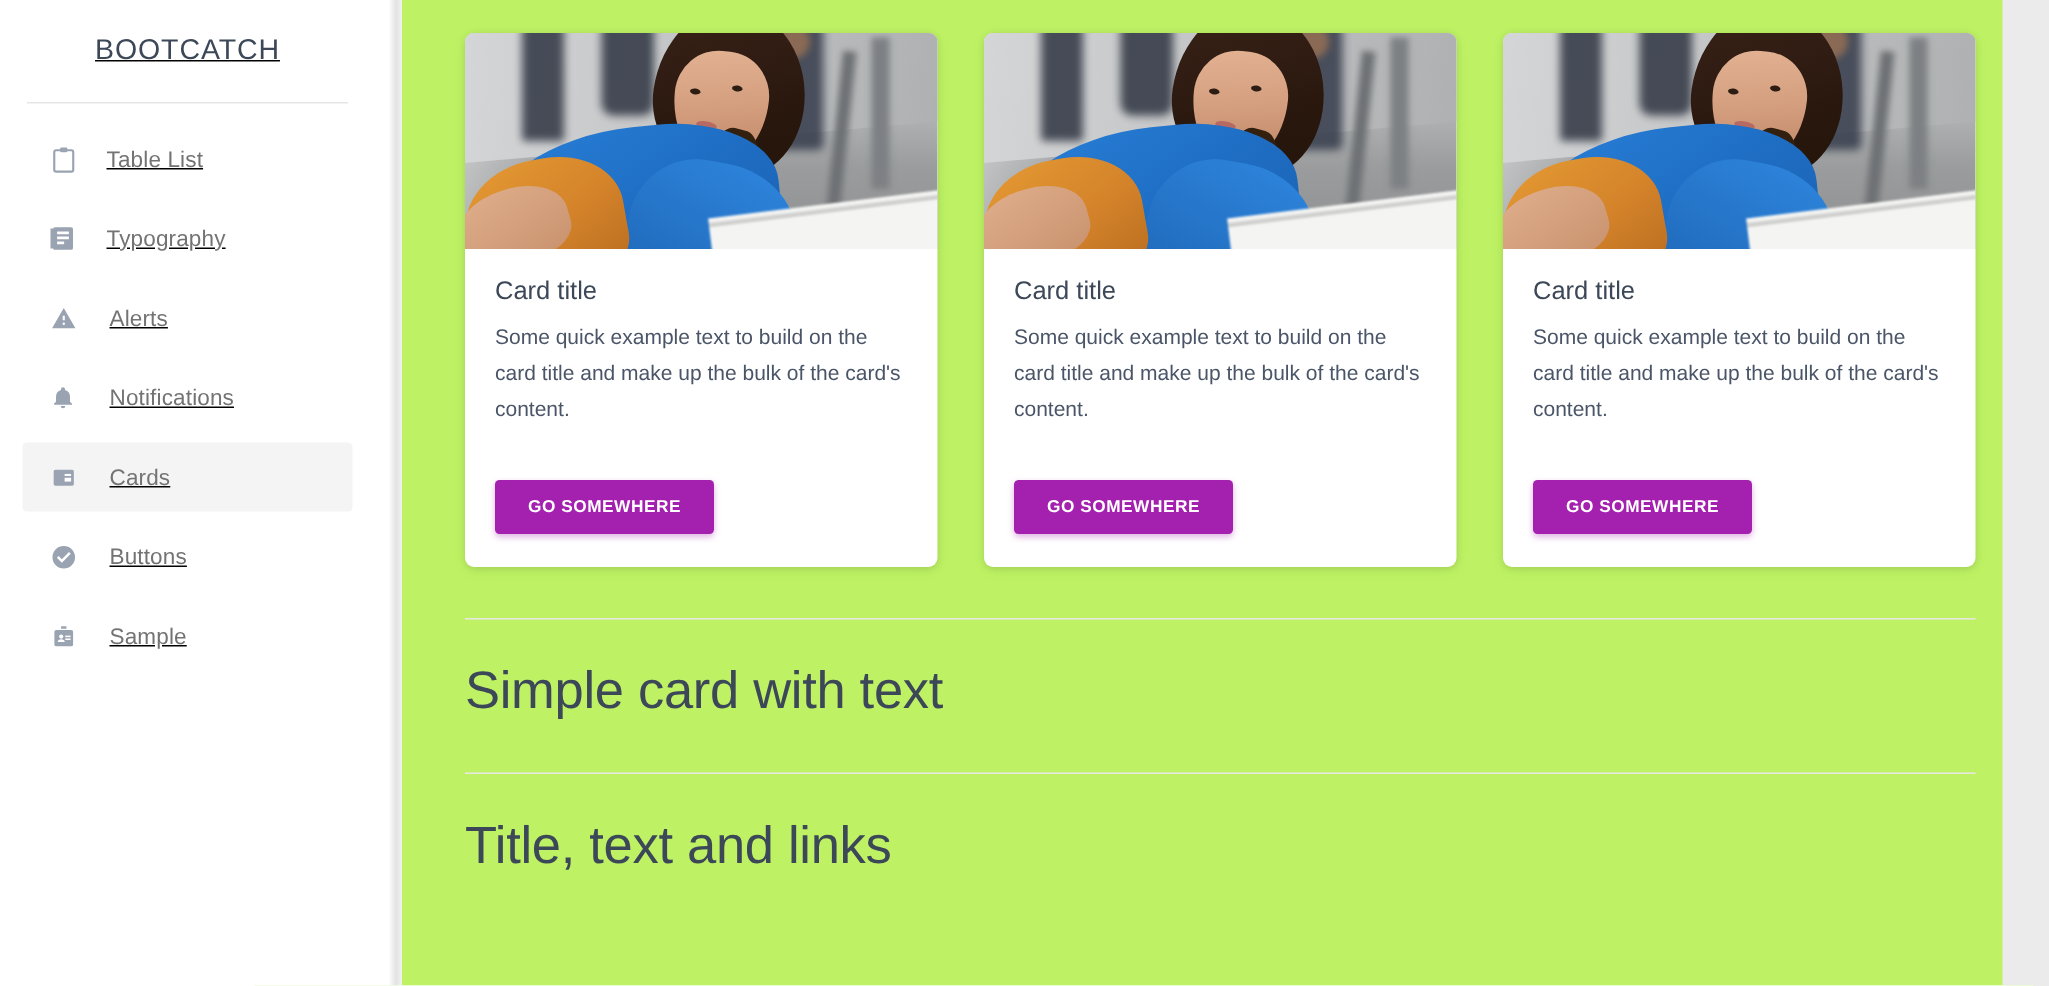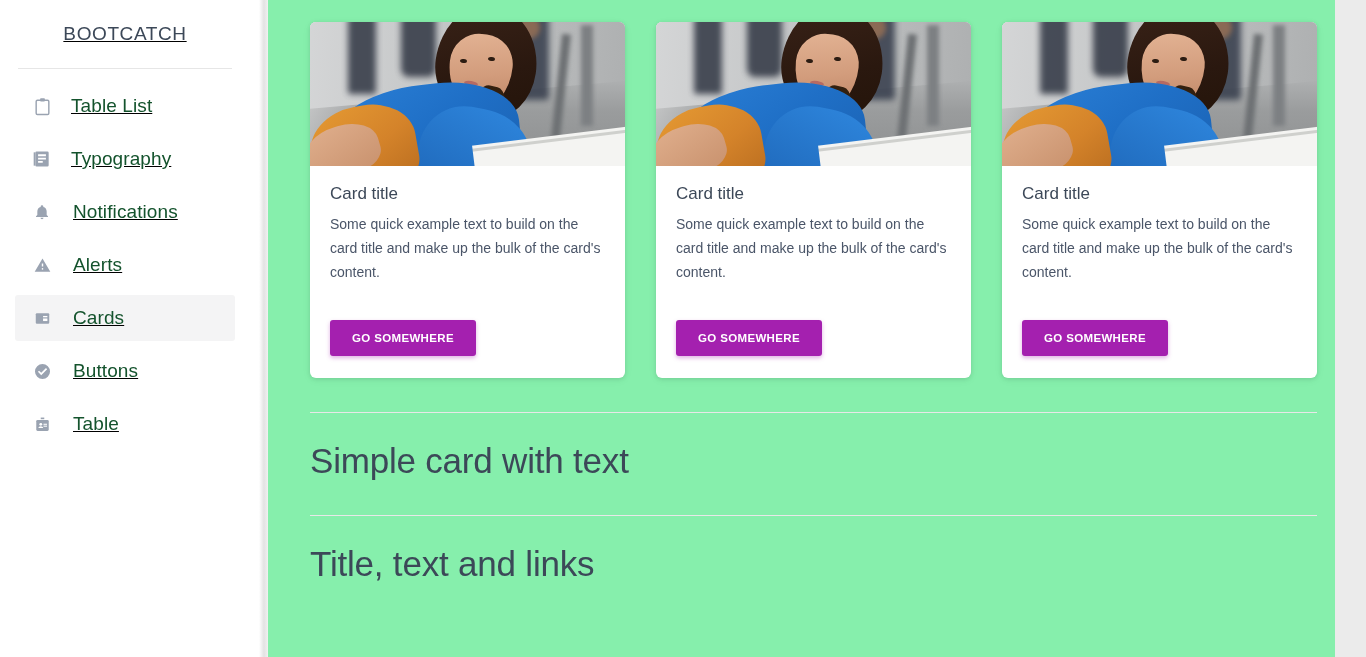--- a/index.html
+++ b/index.html
@@ -74,22 +74,22 @@
     height: 24px;
     flex: 0 0 26px;
     display: flex;
     align-items: center;
     justify-content: center;
     color: #9aa3b1;
     margin-right: 16px;
   }
   .nav-icon svg { display: block; }
   .nav-label {
-    font-size: 19px;
-    color: #14532d;
+    font-size: 15px;
+    color: #737373;
     letter-spacing: 0.1px;
     white-space: nowrap;
   }
   .nav-item.sub .nav-label { padding-left: 2px; }
   .caret {
     position: absolute;
     right: 24px;
     top: 50%;
     width: 0; height: 0;
     border-left: 5px solid transparent;
@@ -118,21 +118,21 @@
     background: linear-gradient(to right, #ffffff 0%, #e3e3e3 55%, #f1f1f1 100%);
     z-index: 6;
   }
 
   
   #main {
     position: absolute;
     left: 268px; top: 0;
     width: 1098px;
     height: 657px;
-    background: #86efac;
+    background: #bef264;
     overflow: hidden;
   }
   #right-gutter {
     position: absolute;
     left: 1335px; top: 0;
     width: 31px; height: 657px;
     background: #ebebeb;
     z-index: 7;
   }
 
@@ -391,34 +391,34 @@
               <path d="M2 4h2v16H2z"></path>
               <path d="M5.5 3h13a1.5 1.5 0 011.5 1.5v15A1.5 1.5 0 0118.5 21h-13A1.5 1.5 0 014 19.5v-15A1.5 1.5 0 015.5 3zm1.8 3.4v2.2h9.4V6.4H7.3zm0 4v2.2h9.4v-2.2H7.3zm0 4v2.2h5.6v-2.2H7.3z"></path>
             </svg>
           </span>
           <span class="nav-label">Typography</span>
         </div>
 
 
         <div class="nav-item sub">
           <span class="nav-icon">
+            <svg width="19" height="18" viewBox="0 0 24 24" fill="currentColor">
+              <path d="M12 3.2L1.6 21h20.8L12 3.2zm0 12.9a1.1 1.1 0 110 2.2 1.1 1.1 0 010-2.2zm.95-6.2v4.2h-1.9V9.9h1.9z"></path>
+            </svg>
+          </span>
+          <span class="nav-label">Alerts</span>
+        </div>
+
+        <div class="nav-item sub">
+          <span class="nav-icon">
             <svg width="16" height="19" viewBox="0 0 24 24" fill="currentColor">
               <path d="M12 22a2.3 2.3 0 002.3-2.2H9.7A2.3 2.3 0 0012 22zm7-6.4v-5.2c0-3.3-1.9-6-5-6.7V3a2 2 0 10-4 0v.7c-3.1.7-5 3.4-5 6.7v5.2L3 17.6v1h18v-1l-2-2z"></path>
             </svg>
           </span>
           <span class="nav-label">Notifications</span>
-        </div>
-
-        <div class="nav-item sub">
-          <span class="nav-icon">
-            <svg width="19" height="18" viewBox="0 0 24 24" fill="currentColor">
-              <path d="M12 3.2L1.6 21h20.8L12 3.2zm0 12.9a1.1 1.1 0 110 2.2 1.1 1.1 0 010-2.2zm.95-6.2v4.2h-1.9V9.9h1.9z"></path>
-            </svg>
-          </span>
-          <span class="nav-label">Alerts</span>
         </div>
 
         <div class="nav-item sub active">
           <span class="nav-icon">
             <svg width="19" height="17" viewBox="0 0 24 24" fill="currentColor">
               <rect x="2.5" y="4.5" width="19" height="15" rx="1.6"></rect>
               <rect x="12.8" y="8.4" width="6.1" height="1.9" fill="#ffffff"></rect>
               <rect x="12.8" y="12" width="6.1" height="3.6" fill="#ffffff"></rect>
             </svg>
           </span>
@@ -438,21 +438,21 @@
           <span class="nav-icon">
             <svg width="17" height="19" viewBox="0 0 24 24" fill="currentColor">
               <path d="M9.5 2.2h5v2.3h-5z"></path>
               <rect x="3.2" y="5.6" width="17.6" height="15.4" rx="1.8"></rect>
               <circle cx="9.6" cy="11.8" r="2" fill="#ffffff"></circle>
               <rect x="13.4" y="10.9" width="5" height="1.5" fill="#ffffff"></rect>
               <rect x="13.4" y="13.6" width="5" height="1.5" fill="#ffffff"></rect>
               <path d="M6.3 16.9c0-1.6 1.5-2.6 3.3-2.6s3.3 1 3.3 2.6H6.3z" fill="#ffffff"></path>
             </svg>
           </span>
-          <span class="nav-label">Table</span>
+          <span class="nav-label">Sample</span>
         </div>
 
 
       </nav>
     </div>
 
     <div id="sb-track">
       
     </div>
   </div>

